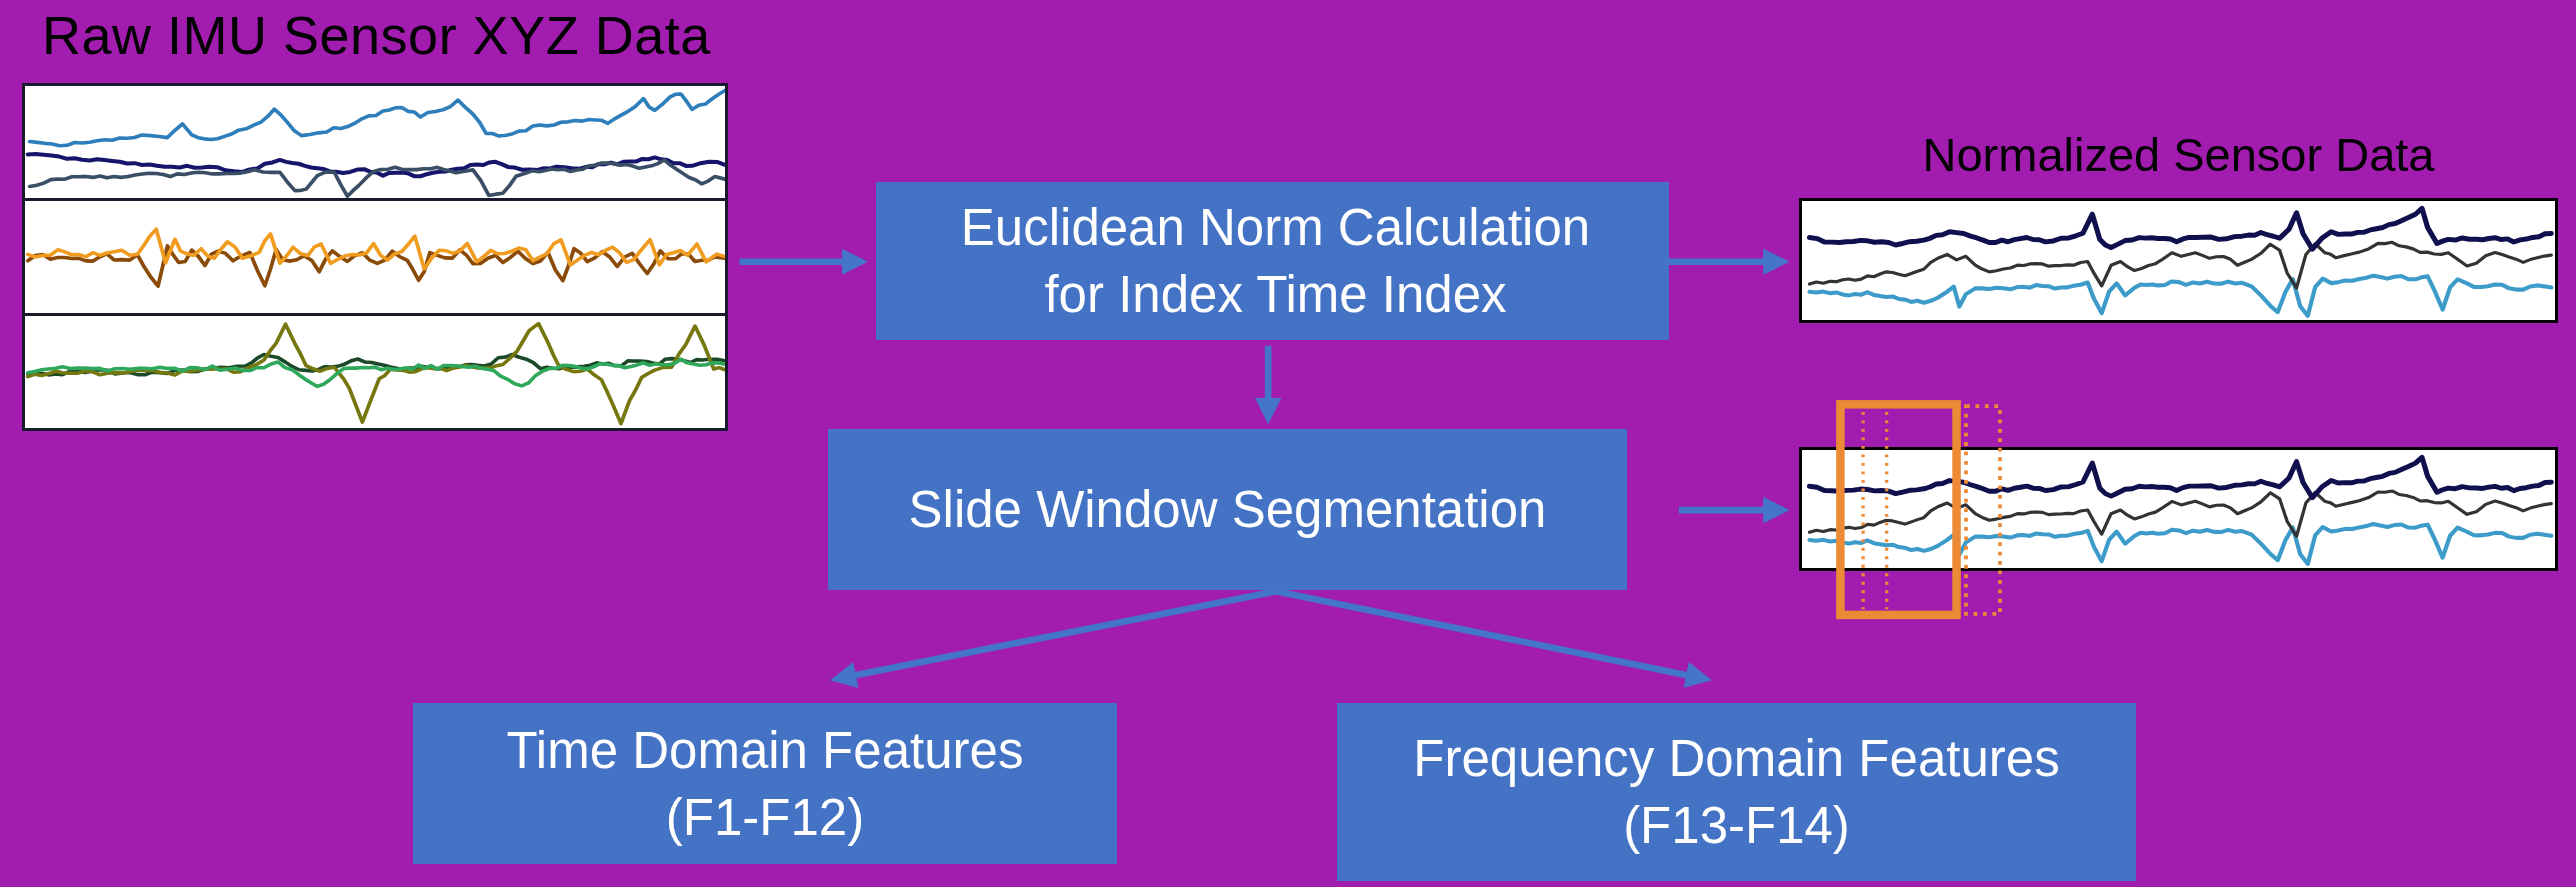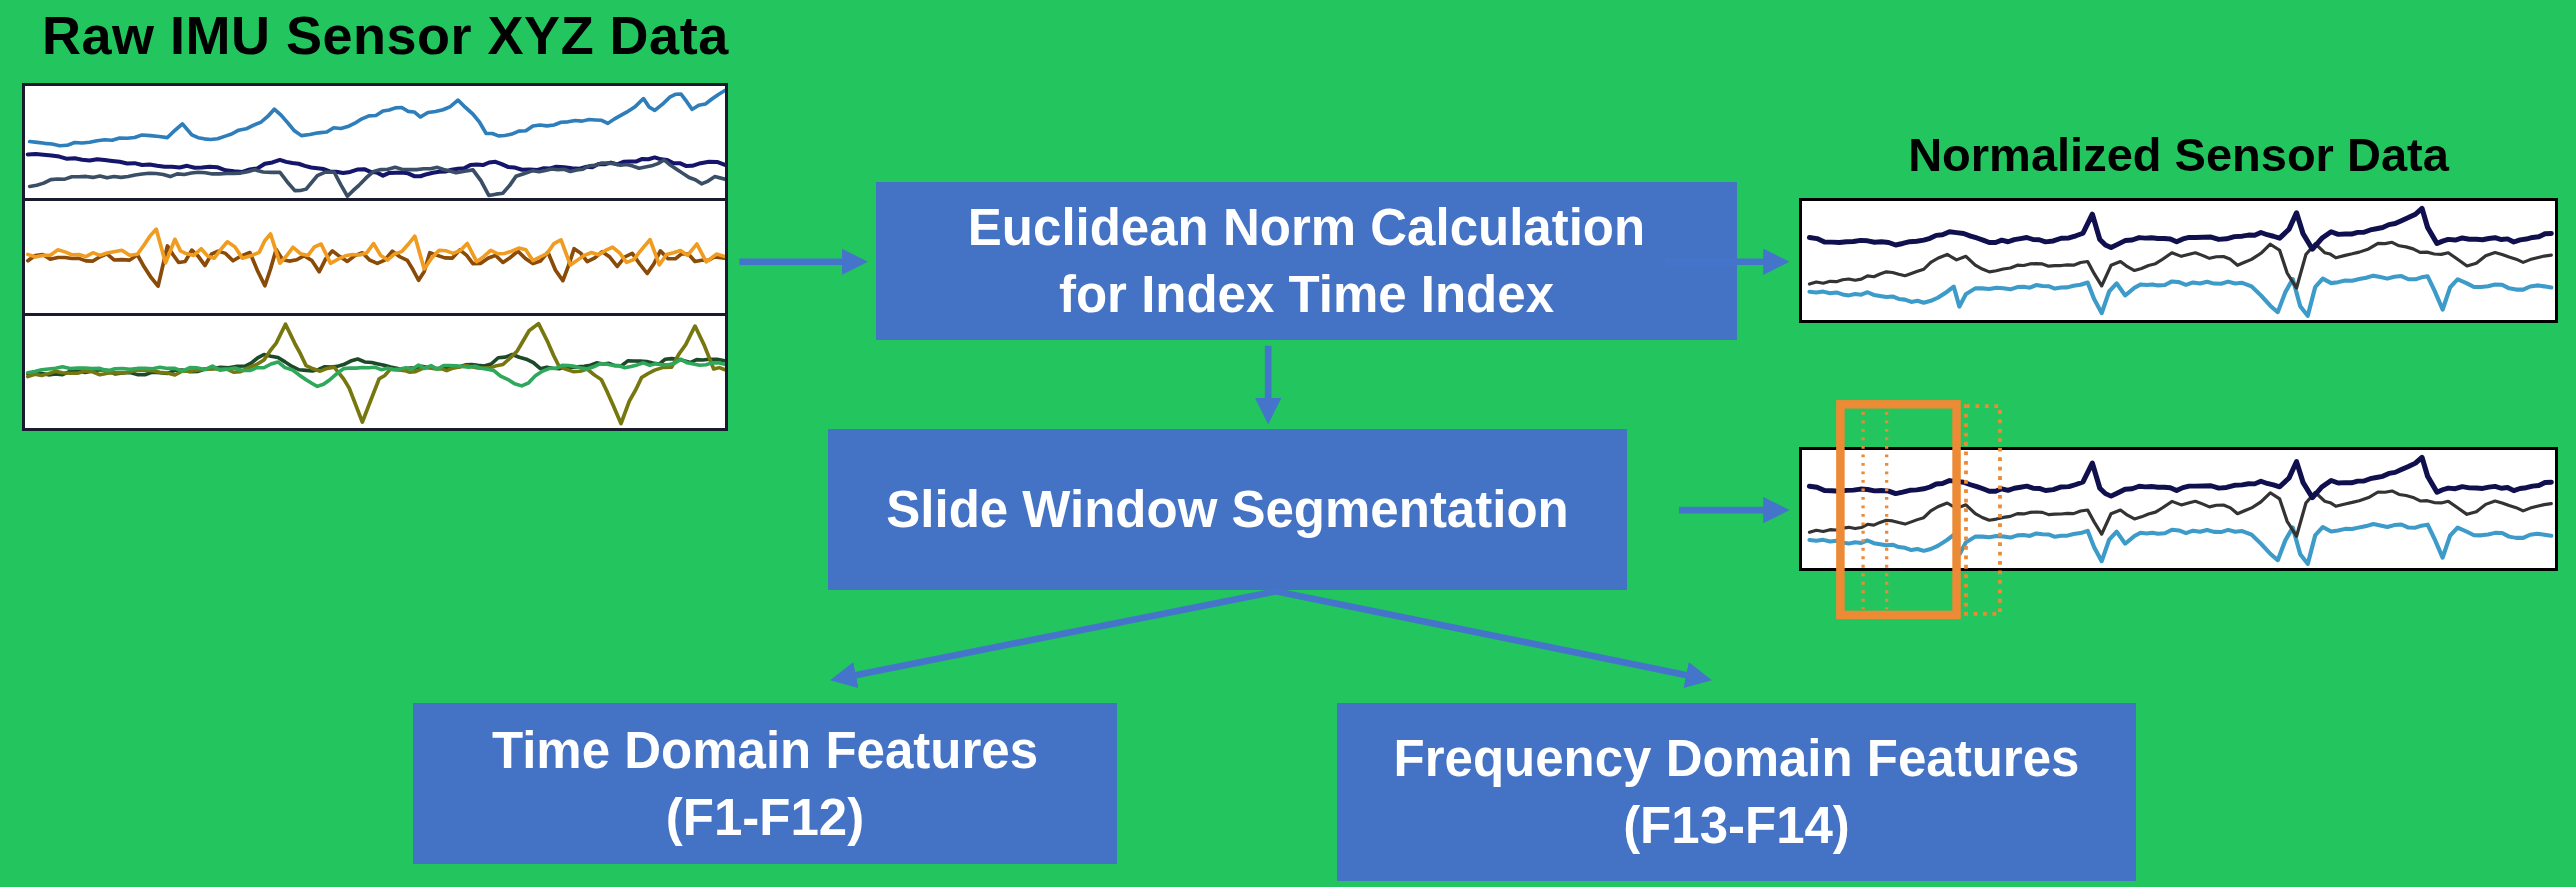--- a/index.html
+++ b/index.html
@@ -1,33 +1,33 @@
 <!DOCTYPE html>
 <html style="font-size:15px"><head>
 <meta charset="utf-8">
 <style>
   html,body{margin:0;padding:0;background:#fff;}
-  .canvas{position:relative;width:2576px;height:888px;background:#22c55e;overflow:hidden;
-          font-family:"Liberation Sans",sans-serif;font-weight:bold;}
+  .canvas{position:relative;width:2576px;height:888px;background:#a21caf;overflow:hidden;
+          font-family:"Liberation Sans",sans-serif;}
   .title{position:absolute;color:#000;white-space:nowrap;}
   .t-left{left:42px;top:3.8px;font-size:54px;letter-spacing:0.5px;}
   .t-right{left:1799px;top:111px;width:759px;font-size:47px;text-align:center;margin-top:16px;}
   .plotbox{position:absolute;background:#fff;box-sizing:border-box;display:flex;flex-direction:column;}
   .leftplot{left:22px;top:83px;width:706px;height:348px;border:3.8px solid var(--lborder);}
   .leftplot svg{flex:1 1 0;width:100%;min-height:0;display:block;}
   .leftplot svg + svg{border-top:3.8px solid var(--lborder);}
   .rplot{border:3.8px solid var(--rborder);}
   .r1{left:1799px;top:198px;width:759px;height:125px;}
   .r2{left:1799px;top:447px;width:759px;height:124px;}
   .rplot svg{width:100%;height:100%;display:block;}
   .node{position:absolute;background:var(--nodefill);color:var(--nodetext);
         display:flex;flex-direction:column;align-items:center;justify-content:center;
         font-size:51px;line-height:67px;text-align:center;}
   .node span{display:block;white-space:nowrap;}
-  .node-euclid{left:876px;top:182px;width:861px;height:158px;}
+  .node-euclid{left:876px;top:182px;width:787px;height:158px;padding-left:6px;}
   .node-slide{left:828px;top:429px;width:799px;height:161px;}
   .node-time{left:413px;top:703px;width:704px;height:161px;}
   .node-freq{left:1337px;top:703px;width:799px;height:178px;}
   .overlay{position:absolute;left:0;top:0;width:2576px;height:888px;pointer-events:none;}
 </style>
 </head>
 <body>
 
 <div class="canvas" style="--nodefill: #4472C4; --nodetext: #FFFFFF; --lborder: #1A1A2E; --rborder: #000000;">
 

